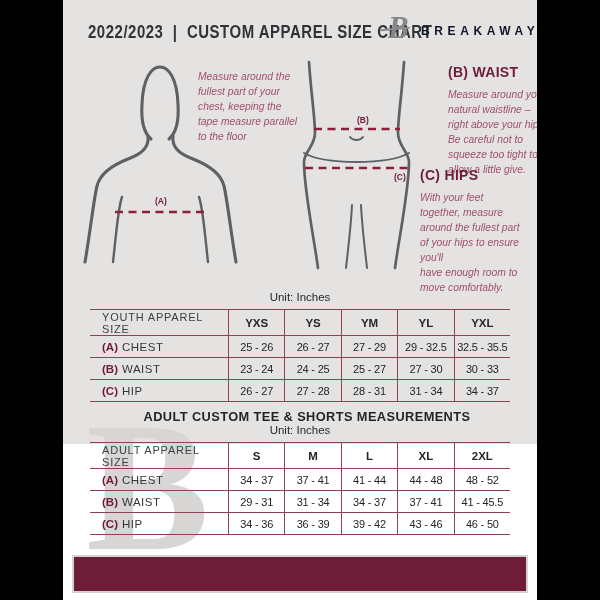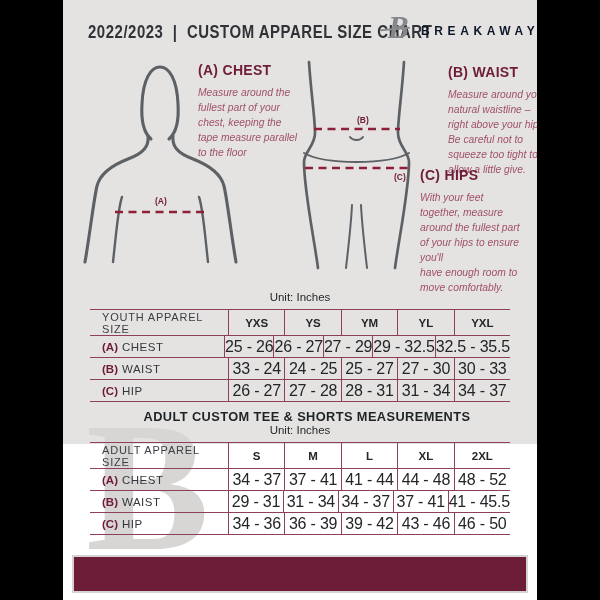--- a/index.html
+++ b/index.html
@@ -54,21 +54,21 @@
   #youth-table { top:309px; } #adult-table { top:442px; }
   .mrow { display:flex; align-items:stretch; border-bottom:1.6px solid var(--table-line,#8d4058); }
   .mrow.hdr { height:25px; } .mrow.data { height:21px; }
   .mcell { display:flex; align-items:center; justify-content:center; box-sizing:border-box; }
   .mcell.lbl { width:138px; justify-content:flex-start; padding-left:12px; }
   .mcell.sz { flex:1; border-left:1.3px solid var(--table-line,#8d4058); }
   .corner-label { font-size:11px; letter-spacing:.8px; color:#3a3e44; }
   .size-head { font-weight:bold; font-size:11.5px; color:#24262a; }
   .row-prefix { font-weight:bold; font-size:11.5px; color:var(--maroon,#6e1c38); margin-right:4px; }
   .row-label { font-size:11.5px; letter-spacing:.5px; color:#33373c; }
-  .value { font-size:16px; letter-spacing:-.2px; color:#232529; white-space:nowrap; }
+  .value { font-size:11px; letter-spacing:-.2px; color:#232529; white-space:nowrap; }
 
   
   .watermark { position:absolute; left:86px; top:394px; font-family:"Liberation Serif", serif;
     font-weight:bold; font-size:185px; line-height:1; color:var(--watermark,#d8d6d4); z-index:0; }
   .footer-bar { position:absolute; left:72px; top:555px; width:452px; height:34px;
     background:var(--bar,#6e1d39); border:2px solid #d5d3d1; z-index:3; }
 </style>
 </head>
 <body>
 
@@ -101,21 +101,20 @@
     <path class="body" stroke-width="2" d="M71,147 C72,168 75,192 77,210"></path>
     <line class="dash" x1="24" y1="71" x2="110" y2="71"></line>
     <line class="dash" x1="15" y1="110" x2="119" y2="110"></line>
   </svg>
 
   <span class="marker" id="marker-a">(A)</span>
   <span class="marker" id="marker-b">(B)</span>
   <span class="marker" id="marker-c">(C)</span>
 
   <div class="guide-block" id="chest-block">
-    <div class="guide-h">(A) CHEST</div>
     <div class="guide-p">Measure around the
 fullest part of your
 chest, keeping the
 tape measure parallel
 to the floor</div>
   </div>
   <div class="guide-block" id="waist-block">
     <div class="guide-h">(B) WAIST</div>
     <div class="guide-p">Measure around your
 natural waistline –
@@ -157,21 +156,21 @@
       <div class="mcell sz value">26 - 27</div>
       <div class="mcell sz value">27 - 29</div>
       <div class="mcell sz value">29 - 32.5</div>
       <div class="mcell sz value">32.5 - 35.5</div>
     </div>
     <div class="mrow data">
       <div class="mcell lbl">
         <span class="row-prefix">(B)</span>
         <span class="row-label">WAIST</span>
       </div>
-      <div class="mcell sz value">33 - 24</div>
+      <div class="mcell sz value">23 - 24</div>
       <div class="mcell sz value">24 - 25</div>
       <div class="mcell sz value">25 - 27</div>
       <div class="mcell sz value">27 - 30</div>
       <div class="mcell sz value">30 - 33</div>
     </div>
     <div class="mrow data">
       <div class="mcell lbl">
         <span class="row-prefix">(C)</span>
         <span class="row-label">HIP</span>
       </div>

